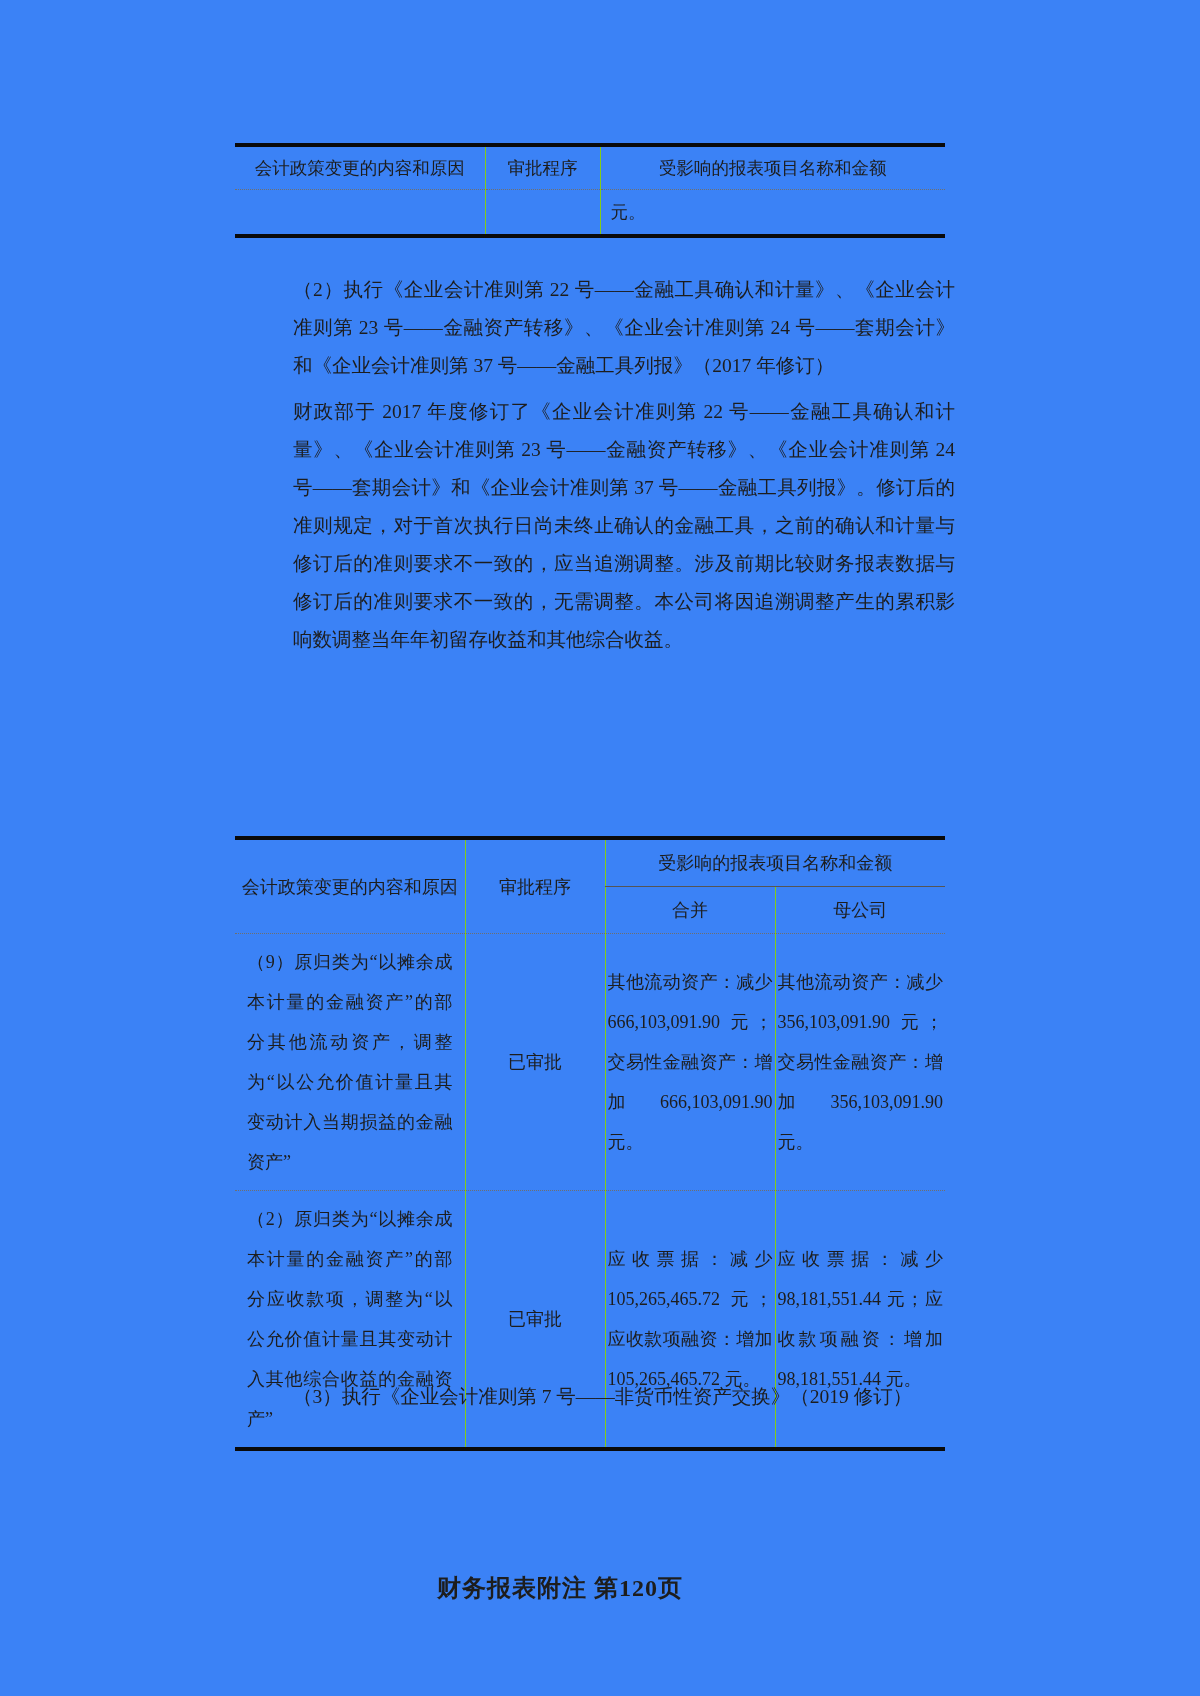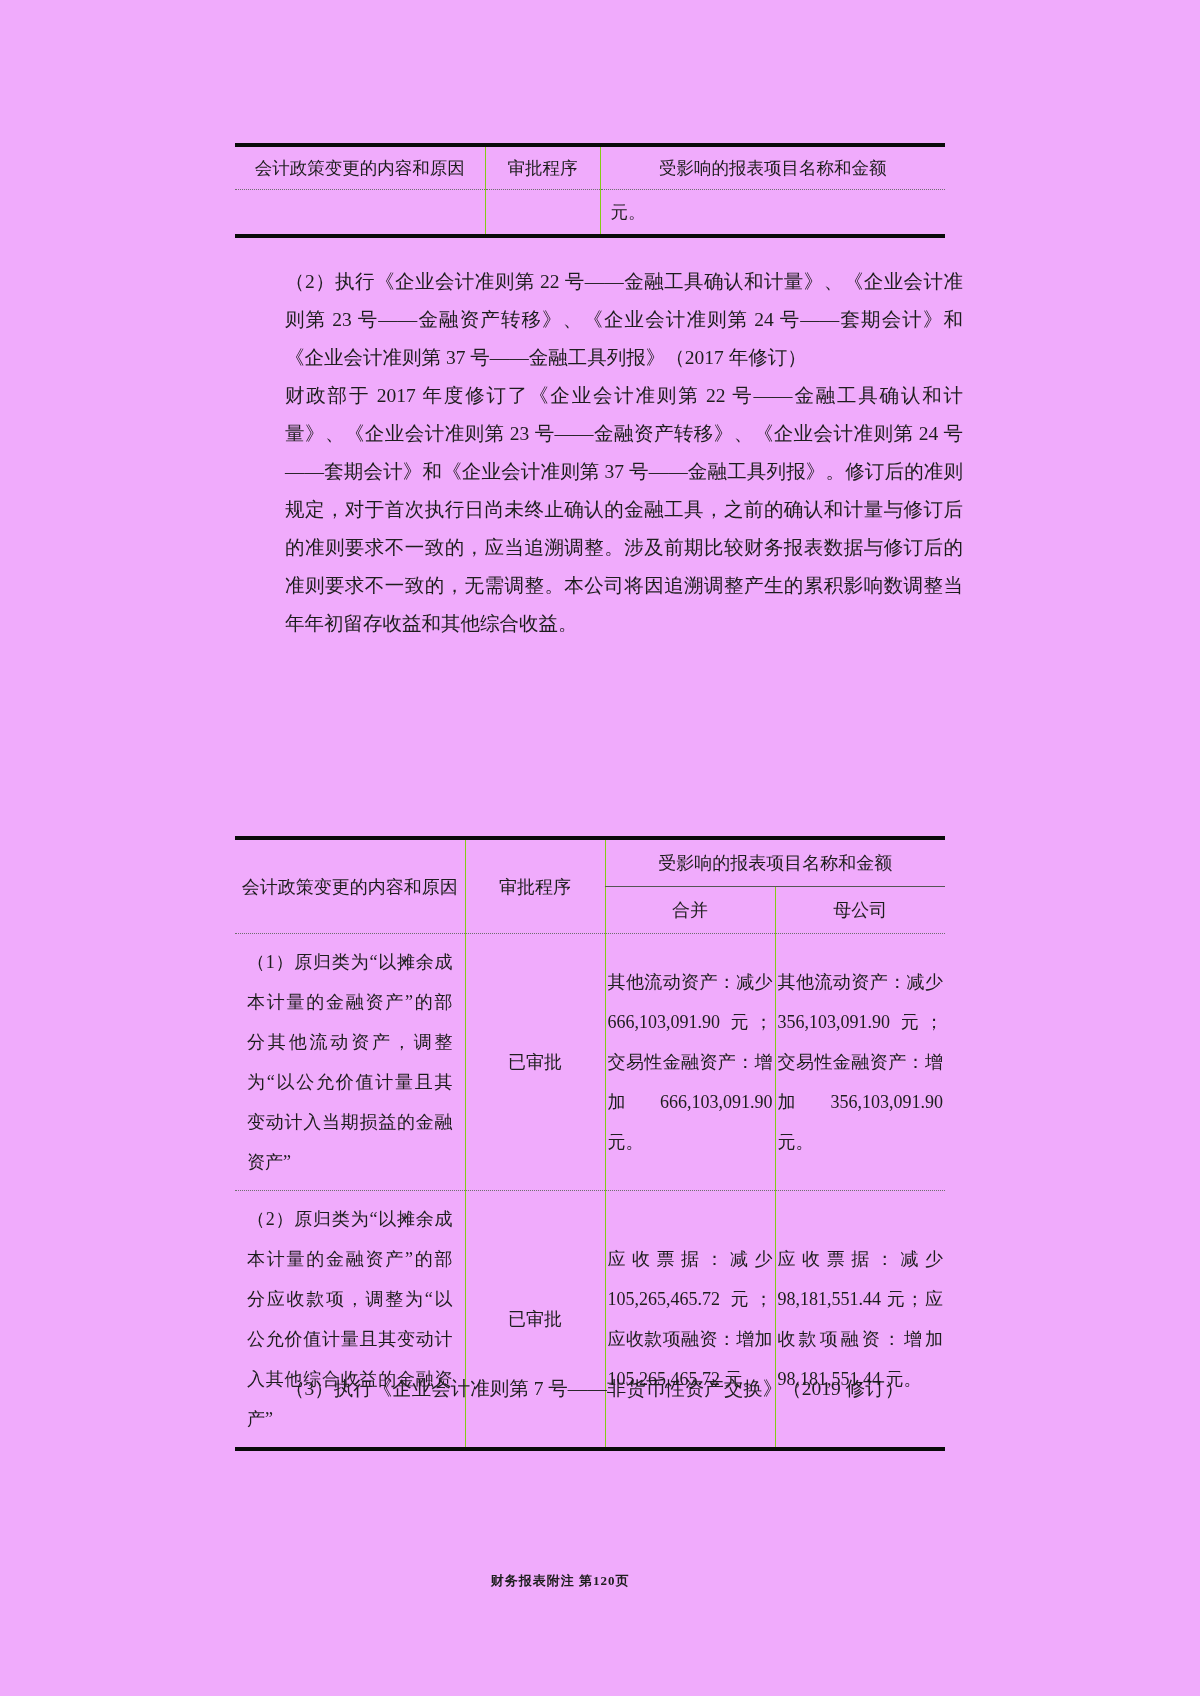--- a/index.html
+++ b/index.html
@@ -1,19 +1,19 @@
 <!DOCTYPE html>
 <html><head>
 <meta charset="utf-8">
 <style>
   html,body{margin:0;padding:0;background:#ffffff;}
   .page{
     position:relative;
     width:1200px;height:1696px;
-    background:#f0abfc;
+    background:#3b82f6;
     font-family:"Liberation Serif","DejaVu Serif",serif;
     color:#1d1d1d;
     overflow:hidden;
   }
   
   table.doc-table{
     border-collapse:collapse;
     table-layout:fixed;
     width:710px;
     font-size:18px;
@@ -45,30 +45,30 @@
   .main-table-wrap td.amount-cell{padding:8px 2px;text-align:justify;text-justify:inter-character;}
   
   .body-text{
     position:absolute;
     width:678px;
     font-size:19.5px;
     line-height:38px;
     text-align:justify;
     text-justify:inter-character;
   }
-  .body-text p{margin:0;}
+  .body-text p{margin:8px;}
   .intro-block{left:285px;top:263px;}
   .closing-block{left:285px;top:1370px;}
   
   .footer{
     position:absolute;
     left:0;top:1572px;
     width:1120px;
     text-align:center;
-    font-size:13px;
+    font-size:24px;
     font-weight:bold;
     letter-spacing:1px;
   }
 </style>
 </head>
 <body>
 
 <div class="page">
 
   <div class="top-table-wrap">
@@ -110,21 +110,21 @@
           <tr class="span-row">
         <th rowspan="2" class="h-dotted">会计政策变更的内容和原因</th>
         <th rowspan="2" class="v-line h-dotted">审批程序</th>
         <th colspan="2" class="v-line h-solid">受影响的报表项目名称和金额</th>
       </tr>
       <tr class="sub-row h-dotted">
         <th class="v-line">合并</th>
         <th class="v-line">母公司</th>
       </tr>
       <tr class="h-dotted">
-        <td class="content-cell">（1）原归类为“以摊余成本计量的金融资产”的部分其他流动资产，调整为“以公允价值计量且其变动计入当期损益的金融资产”</td>
+        <td class="content-cell">（9）原归类为“以摊余成本计量的金融资产”的部分其他流动资产，调整为“以公允价值计量且其变动计入当期损益的金融资产”</td>
         <td class="v-line approval-cell">已审批</td>
         <td class="v-line amount-cell">其他流动资产：减少 666,103,091.90 元；交易性金融资产：增加 666,103,091.90 元。</td>
         <td class="v-line amount-cell">其他流动资产：减少 356,103,091.90 元；交易性金融资产：增加 356,103,091.90 元。</td>
       </tr>
       <tr>
         <td class="content-cell">（2）原归类为“以摊余成本计量的金融资产”的部分应收款项，调整为“以公允价值计量且其变动计入其他综合收益的金融资产”</td>
         <td class="v-line approval-cell">已审批</td>
         <td class="v-line amount-cell">应收票据：减少 105,265,465.72 元；应收款项融资：增加 105,265,465.72 元。</td>
         <td class="v-line amount-cell">应收票据：减少 98,181,551.44 元；应收款项融资：增加 98,181,551.44 元。</td>
       </tr>

